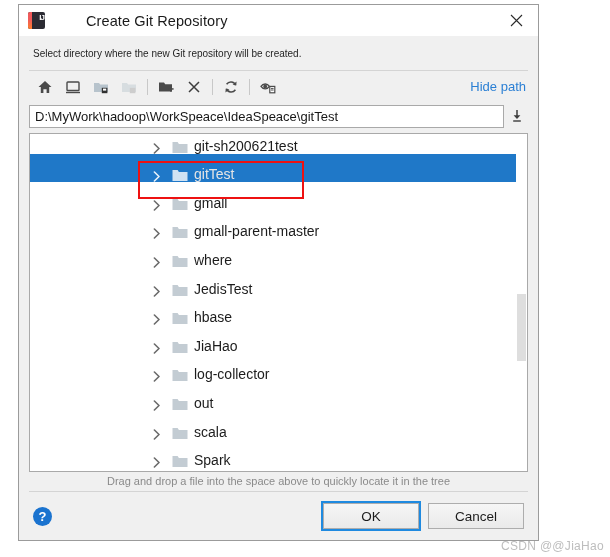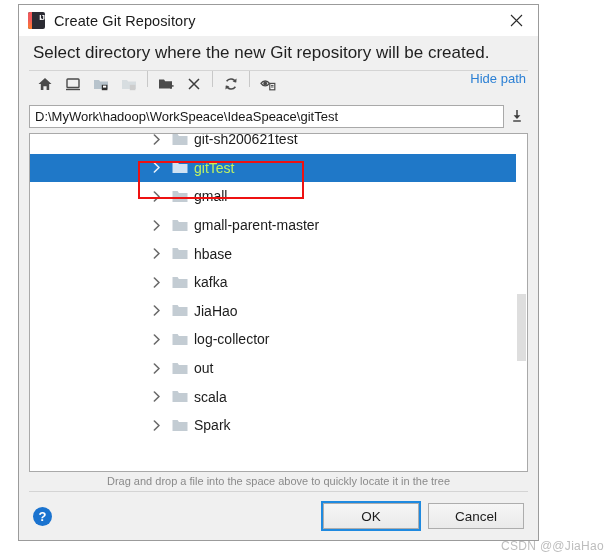--- a/index.html
+++ b/index.html
@@ -30,20 +30,21 @@
   }
 
   
   #titlebar {
     height: 31px;
     background: #ffffff;
     display: flex;
     align-items: center;
     flex: 0 0 auto;
     position: relative;
+    gap: 32px;
   }
   #app-icon {
     width: 17px;
     height: 17px;
     margin-left: 9px;
     margin-right: 9px;
     border-radius: 2px;
     background: #2b2b33;
     position: relative;
     overflow: hidden;
@@ -84,38 +85,38 @@
   }
   #close-btn svg { display: block; }
 
   
   #prompt {
     flex: 0 0 auto;
     height: 34px;
     display: flex;
     align-items: center;
     padding-left: 14px;
-    font-size: 17px;
+    font-size: 10px;
     color: #1f1f1f;
   }
 
   
   #sep-top {
     height: 1px;
     background: #d4d4d4;
     margin: 0 10px;
     flex: 0 0 auto;
   }
 
   
   #toolbar {
     flex: 0 0 auto;
     height: 31px;
     display: flex;
-    align-items: flex-start;
+    align-items: center;
     padding-left: 12px;
     position: relative;
   }
   .tb-btn {
     width: 28px;
     height: 26px;
     display: flex;
     align-items: center;
     justify-content: center;
     flex: 0 0 auto;
@@ -177,28 +178,28 @@
   #tree-scroll {
     position: absolute;
     left: 0;
     top: -9px;
     right: 0;
     bottom: 0;
   }
   .tree-row {
     height: 28.6px;
     display: flex;
-    align-items: center;
+    align-items: flex-end;
     font-size: 14px;
     color: #1c1c1c;
     white-space: nowrap;
   }
   .tree-row.selected {
     background: #1f78c8;
-    color: #bef264;
+    color: #e5e5e5;
   }
   .tw-arrow {
     width: 14px;
     margin-left: 120px;
     display: flex;
     align-items: center;
     justify-content: center;
     flex: 0 0 auto;
   }
   .tw-folder {
@@ -476,34 +477,47 @@
           <div class="tw-arrow">
             <svg width="8" height="11" viewBox="0 0 8 11">
               <path d="M1.4 1 L6 5.5 L1.4 10" stroke="#6a6a6a" stroke-width="1.6" fill="none" stroke-linecap="round" stroke-linejoin="round"></path>
             </svg>
           </div>
           <div class="tw-folder">
             <svg width="16" height="13" viewBox="0 0 16 13">
               <path d="M0.5 1 H5.6 L6.9 2.9 H15.5 V12 H0.5 Z" fill="#c3ccd3"></path>
             </svg>
           </div>
+          <div class="tw-label">where</div>
+        </div>
+        <div class="tree-row">
+          <div class="tw-arrow">
+            <svg width="8" height="11" viewBox="0 0 8 11">
+              <path d="M1.4 1 L6 5.5 L1.4 10" stroke="#6a6a6a" stroke-width="1.6" fill="none" stroke-linecap="round" stroke-linejoin="round"></path>
+            </svg>
+          </div>
+          <div class="tw-folder">
+            <svg width="16" height="13" viewBox="0 0 16 13">
+              <path d="M0.5 1 H5.6 L6.9 2.9 H15.5 V12 H0.5 Z" fill="#c3ccd3"></path>
+            </svg>
+          </div>
+          <div class="tw-label">JedisTest</div>
+        </div>
+        <div class="tree-row">
+          <div class="tw-arrow">
+            <svg width="8" height="11" viewBox="0 0 8 11">
+              <path d="M1.4 1 L6 5.5 L1.4 10" stroke="#6a6a6a" stroke-width="1.6" fill="none" stroke-linecap="round" stroke-linejoin="round"></path>
+            </svg>
+          </div>
+          <div class="tw-folder">
+            <svg width="16" height="13" viewBox="0 0 16 13">
+              <path d="M0.5 1 H5.6 L6.9 2.9 H15.5 V12 H0.5 Z" fill="#c3ccd3"></path>
+            </svg>
+          </div>
           <div class="tw-label">hbase</div>
-        </div>
-        <div class="tree-row">
-          <div class="tw-arrow">
-            <svg width="8" height="11" viewBox="0 0 8 11">
-              <path d="M1.4 1 L6 5.5 L1.4 10" stroke="#6a6a6a" stroke-width="1.6" fill="none" stroke-linecap="round" stroke-linejoin="round"></path>
-            </svg>
-          </div>
-          <div class="tw-folder">
-            <svg width="16" height="13" viewBox="0 0 16 13">
-              <path d="M0.5 1 H5.6 L6.9 2.9 H15.5 V12 H0.5 Z" fill="#c3ccd3"></path>
-            </svg>
-          </div>
-          <div class="tw-label">kafka</div>
         </div>
         <div class="tree-row">
           <div class="tw-arrow">
             <svg width="8" height="11" viewBox="0 0 8 11">
               <path d="M1.4 1 L6 5.5 L1.4 10" stroke="#6a6a6a" stroke-width="1.6" fill="none" stroke-linecap="round" stroke-linejoin="round"></path>
             </svg>
           </div>
           <div class="tw-folder">
             <svg width="16" height="13" viewBox="0 0 16 13">
               <path d="M0.5 1 H5.6 L6.9 2.9 H15.5 V12 H0.5 Z" fill="#c3ccd3"></path>

